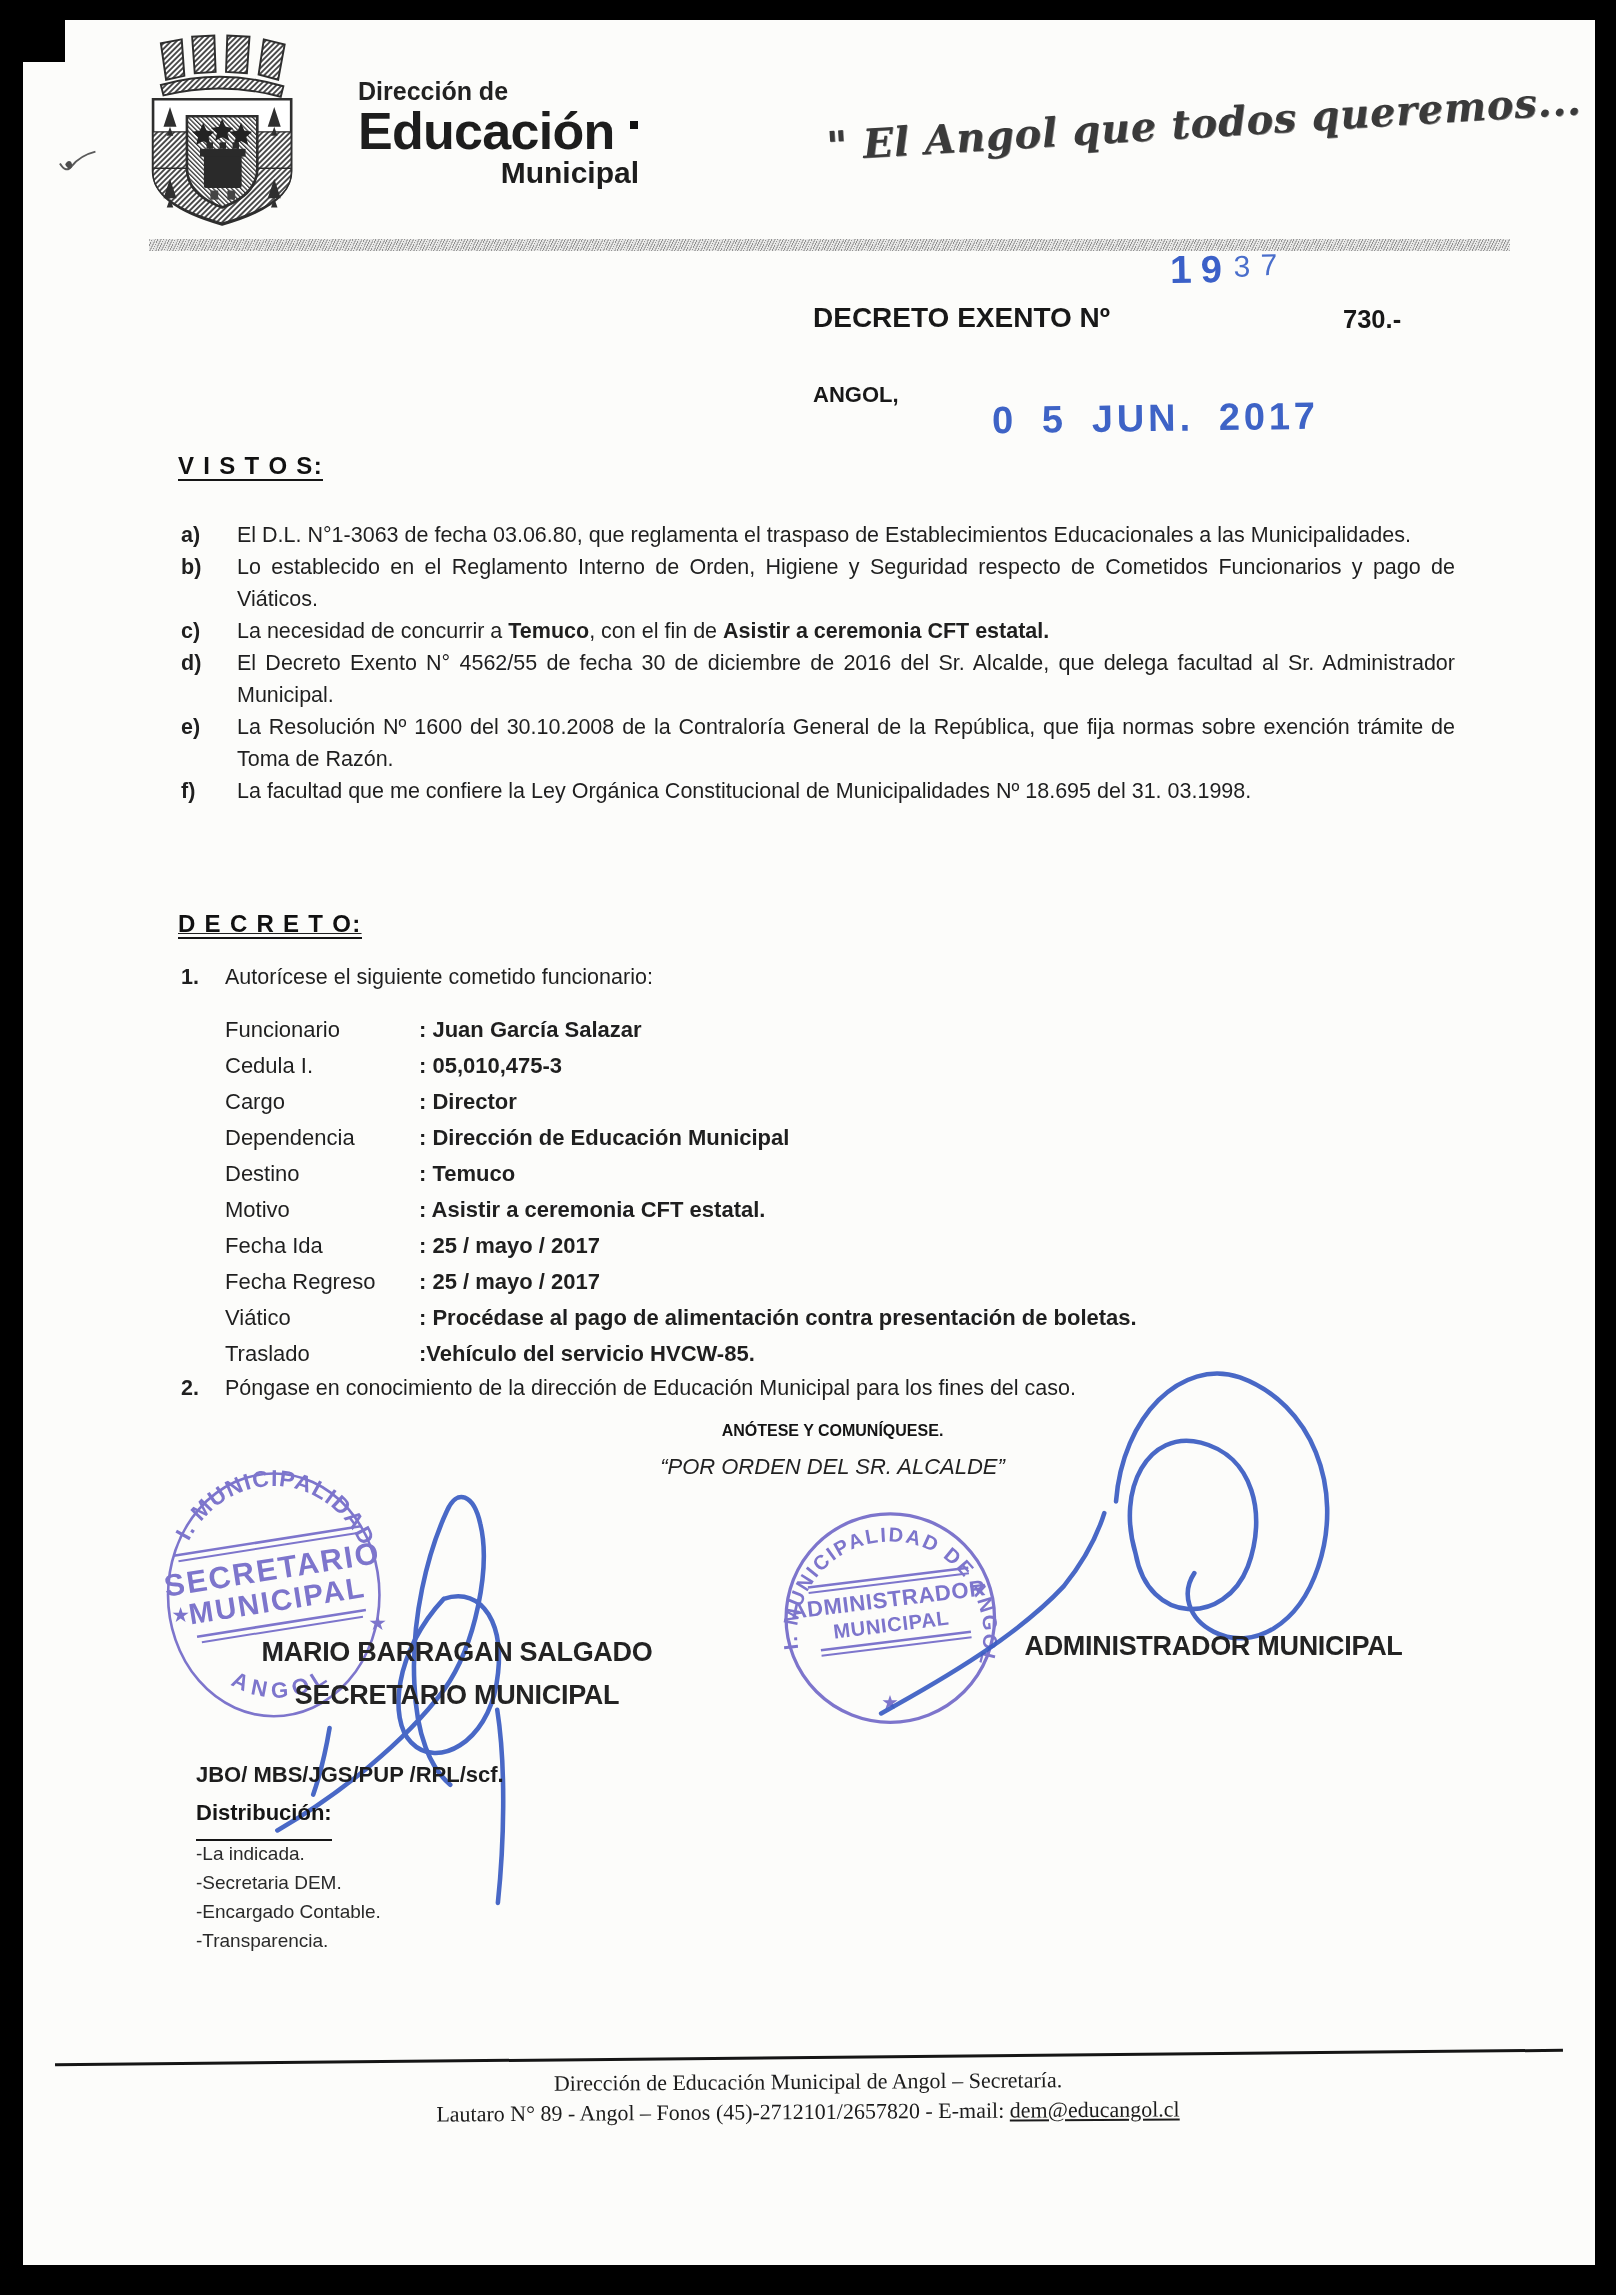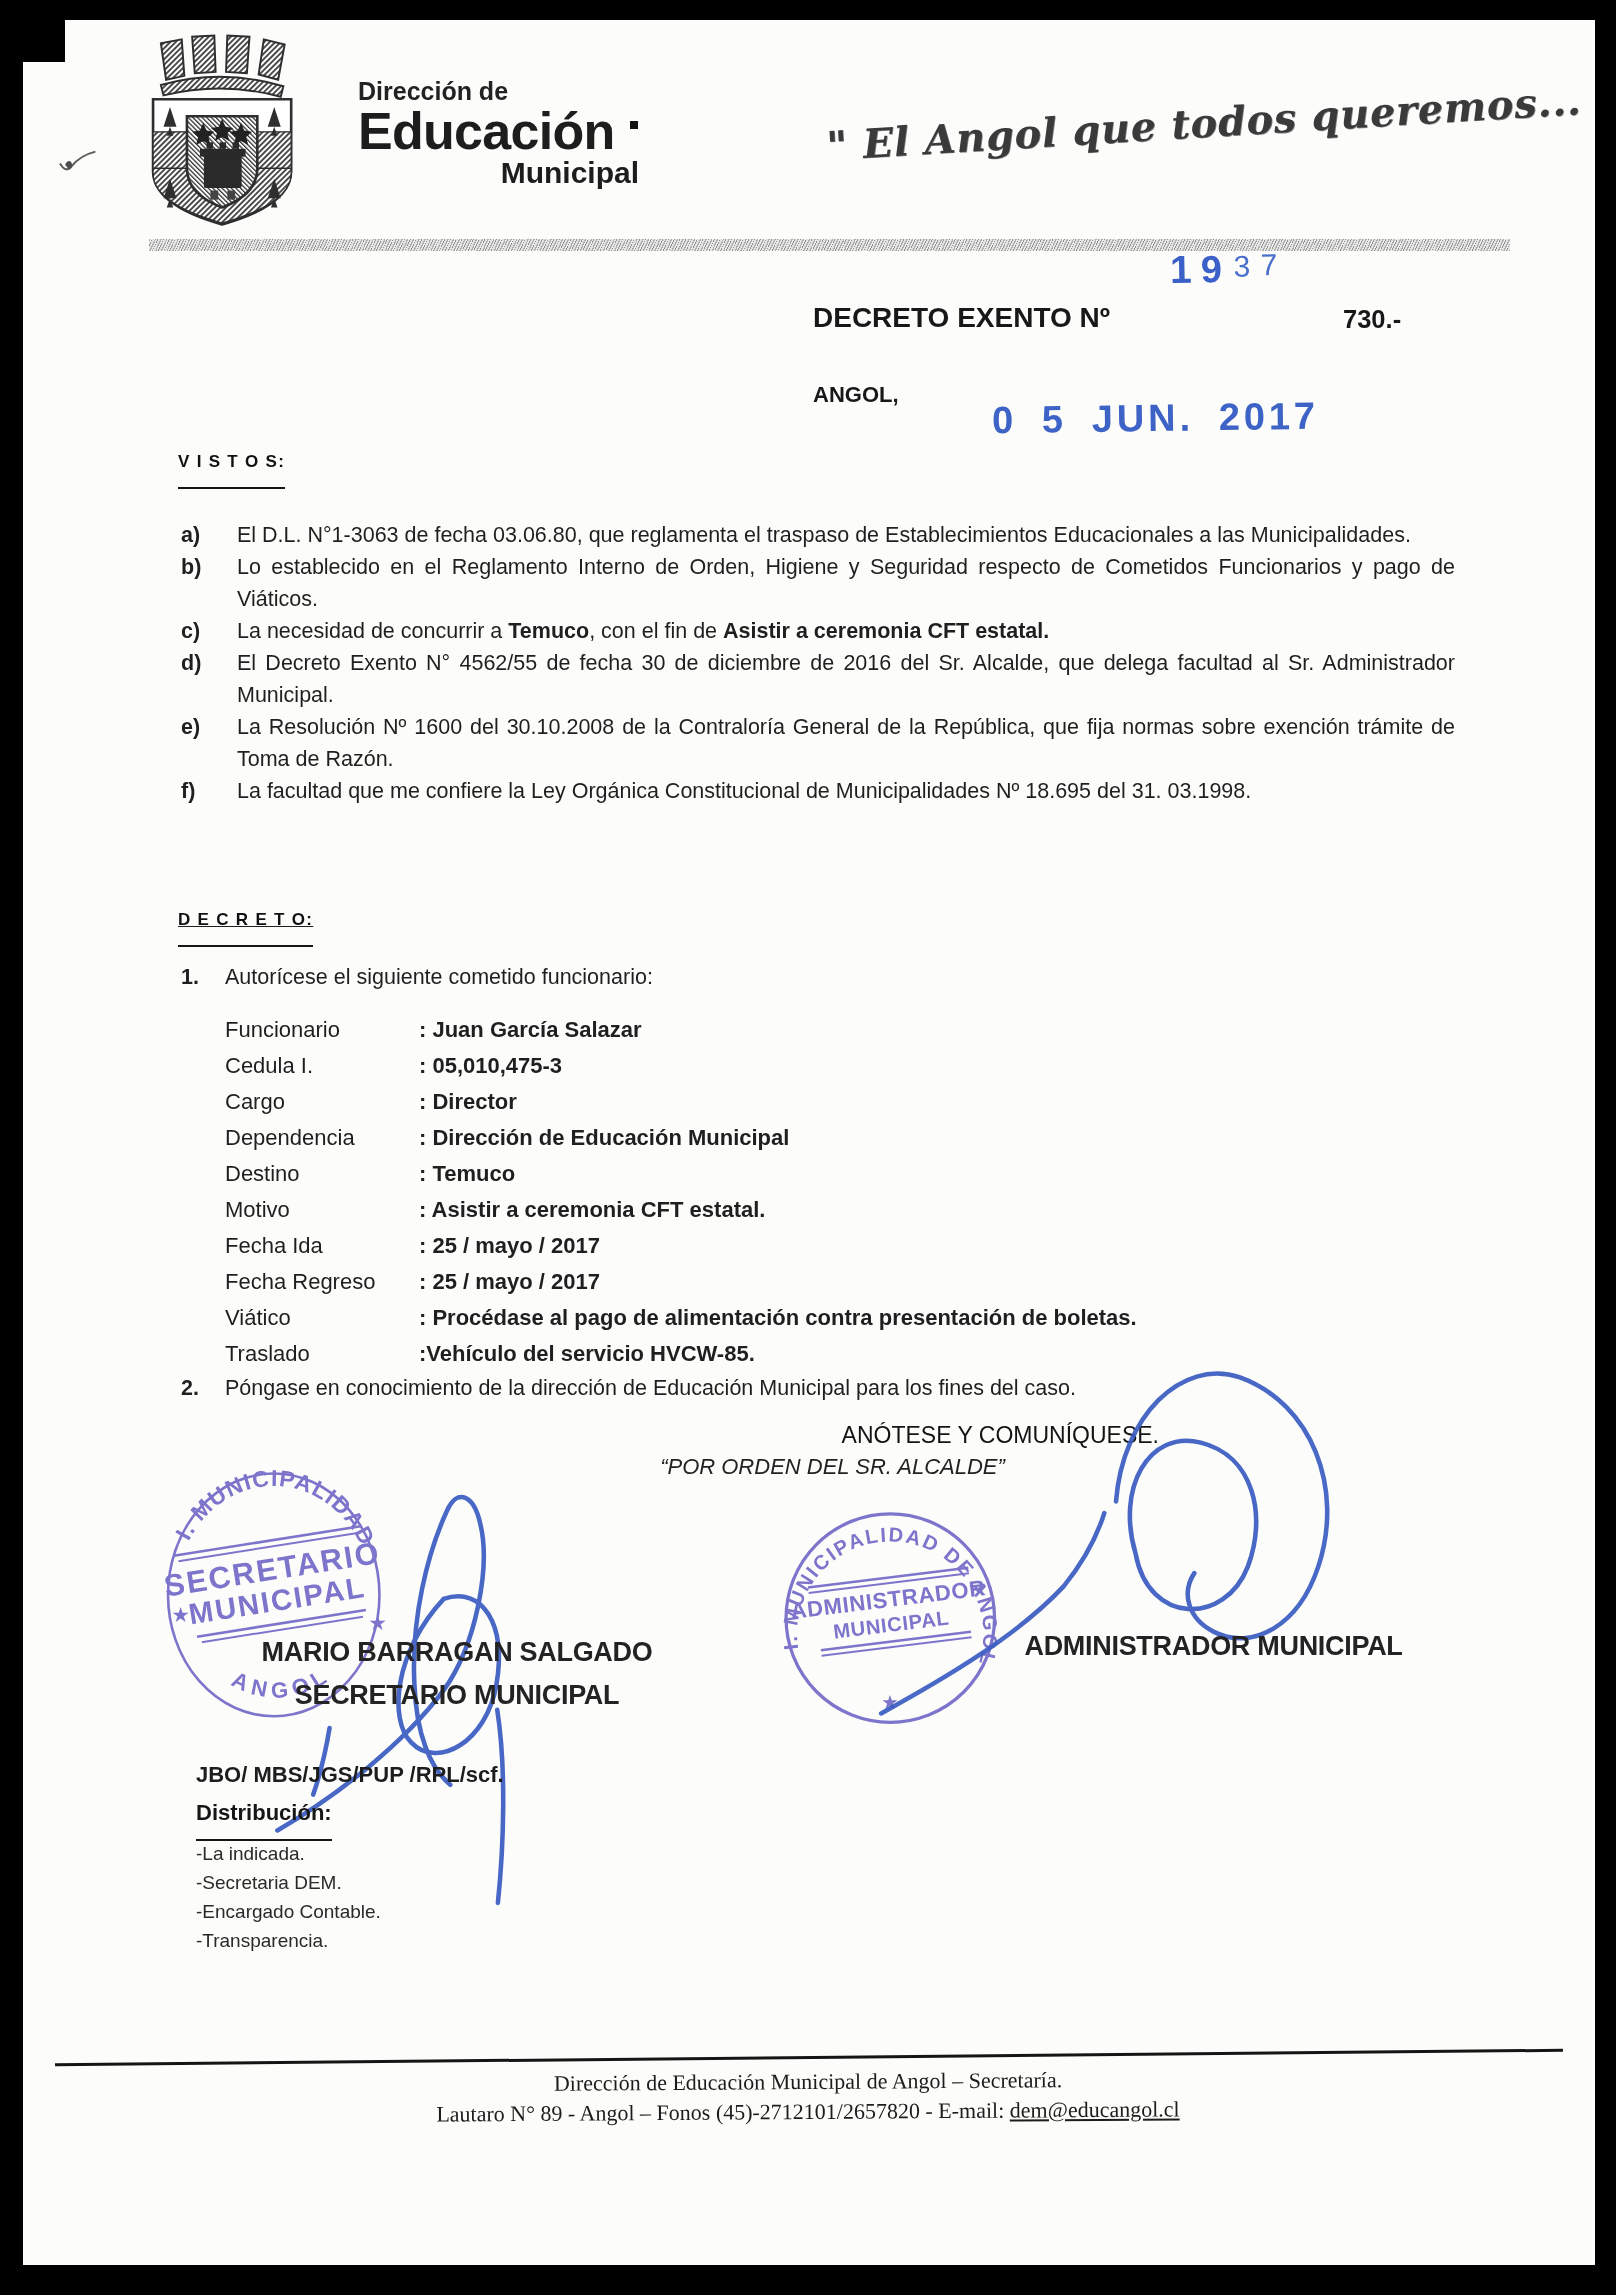--- a/index.html
+++ b/index.html
@@ -34,36 +34,36 @@
   .stamp-digits .d2{font-size:30px;margin-left:11.7px;font-weight:normal;color:#4a6ecb;position:relative;top:-5.2px;}
   .stamp-digits .d3{font-size:30px;margin-left:10.4px;font-weight:normal;color:#4a6ecb;position:relative;top:-6.5px;}
   .decree-title{font-size:28px;font-weight:bold;color:#181818;text-align:center;}
   .decree-no{font-size:25.5px;font-weight:bold;color:#181818;}
   .angol-label{font-size:22px;font-weight:bold;color:#181818;}
   .date-stamp{
     font-size:38px;font-weight:bold;color:#3e63c6;
     letter-spacing:3.9px;word-spacing:10.4px;transform:rotate(-0.8deg);white-space:nowrap;
   }
   
-  .sec-head{font-size:17px;font-weight:bold;color:#111;
-    border-bottom:2.6px solid #161616;padding-bottom:16px;letter-spacing:1.3px;}
+  .sec-head{font-size:24px;font-weight:bold;color:#111;
+    border-bottom:2.6px solid #161616;padding-bottom:0;letter-spacing:1.3px;}
   
   .vlist{width:1279px;}
   .vitem{display:flex;line-height:32px;font-size:21.5px;}
   .vletter{width:56px;font-weight:bold;flex:0 0 56px;}
   .vtext{width:1218px;text-align:justify;}
   .b{font-weight:bold;}
   
   .num{font-weight:bold;font-size:21.5px;}
   .itext{font-size:21.5px;}
   .frow{display:flex;height:36px;align-items:flex-start;font-size:22px;}
   .flabel{flex:0 0 194px;}
   .fvalue{font-weight:bold;}
   .center-text{text-align:center;}
-  .anotese{font-size:23px;font-weight:normal;color:#141414;text-align:right;}
+  .anotese{font-size:16px;font-weight:bold;color:#141414;}
   .pororden{font-size:22px;font-style:italic;font-weight:500;color:#222;}
   
   .sig-name{font-size:27px;font-weight:bold;color:#232323;letter-spacing:-0.3px;}
   .sig-title{font-size:27px;font-weight:bold;color:#232323;margin-top:11.7px;letter-spacing:-0.3px;}
   .routing{font-size:22px;font-weight:bold;color:#1d1d1d;}
   .dist-head{font-size:22px;font-weight:bold;color:#161616;border-bottom:2.6px solid #161616;padding-bottom:14px;}
   .dist-item{font-size:19px;color:#2a2a2a;line-height:29px;}
   
   .footer{font-family:"Liberation Serif","DejaVu Serif",serif;font-size:22px;color:#1c1c1c;
     width:1616px;text-align:center;transform:rotate(-0.4deg);}

